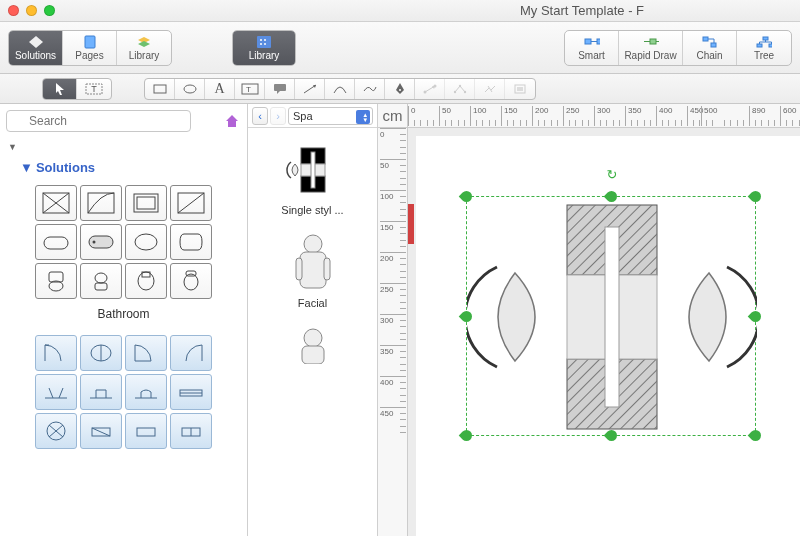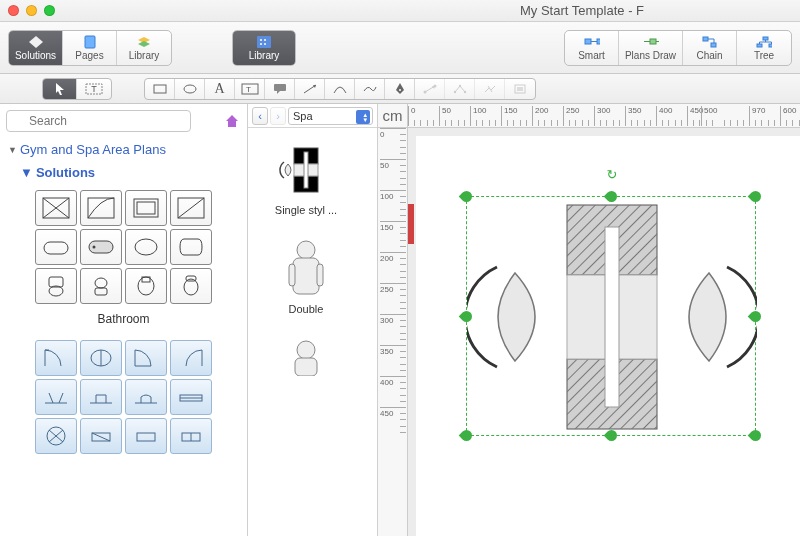--- a/index.html
+++ b/index.html
@@ -42,21 +42,21 @@
   .lib-cell { width:42px; height:36px; border:1px solid #888; border-radius:3px; background:linear-gradient(#fff,#f4f4f4); display:flex; align-items:center; justify-content:center; cursor:pointer;}
   .lib-cell.blue { background:linear-gradient(#f0f6fc,#cfe2f3); border-color:#9ab8d6;}
   .lib-label { text-align:center; font-size:12px; color:#333; padding:4px 0 10px;}
   
   .midpanel { width:130px; border-right:1px solid #cfcfcf; background:#fff; display:flex; flex-direction:column;}
   .midhdr { height:24px; border-bottom:1px solid #d6d6d6; display:flex; align-items:center; padding:0 4px; gap:2px;}
   .navbtn { width:16px; height:18px; border:1px solid #c8c8c8; border-radius:3px; background:linear-gradient(#fff,#f0f0f0); display:flex; align-items:center; justify-content:center; font-size:11px; color:#2a6cd6; cursor:pointer;}
   .combo { flex:1; height:18px; border:1px solid #c8c8c8; border-radius:3px; background:#fff; display:flex; align-items:center; padding:0 4px; font-size:11px; color:#333; cursor:pointer; position:relative;}
   .combo::after { content:""; position:absolute; right:2px; top:2px; width:14px; height:14px; background:#4a7de0; border-radius:2px;}
   .combo .arr { position:absolute; right:5px; top:4px; color:#fff; font-size:7px; line-height:5px; z-index:1;}
-  .midlist { flex:1; overflow:hidden; padding:6px 8px; display:flex; flex-direction:column; gap:13px;}
+  .midlist { flex:1; overflow:hidden; padding:6px 8px; display:flex; flex-direction:column; align-items:center; gap:7px;}
   .shape-card { width:100px; display:flex; flex-direction:column; align-items:center; gap:2px; padding:4px; border-radius:4px; cursor:pointer;}
   .shape-card.selected { background:#e8f0fb; border:2px solid #5a93e8; padding:2px;}
   .shape-card .preview { width:80px; height:64px; display:flex; align-items:center; justify-content:center;}
   .shape-card .lbl { font-size:11px; color:#333; text-align:center; white-space:nowrap; overflow:hidden; text-overflow:ellipsis; width:100%;}
   .shape-card.selected .lbl { color:#2a5fc8;}
   
   .canvaswrap { flex:1; position:relative; background:#f0f0f0; overflow:hidden;}
   .cm-lbl { position:absolute; left:0; top:0; width:30px; height:24px; background:#f7f7f7; border-right:1px solid #ccc; border-bottom:1px solid #ccc; font-size:15px; color:#666; display:flex; align-items:center; justify-content:center;}
   .ruler-h { position:absolute; left:30px; right:0; top:0; height:24px; background:#f7f7f7; border-bottom:1px solid #ccc;}
   .ruler-v { position:absolute; left:0; top:24px; width:30px; bottom:0; background:#f7f7f7; border-right:1px solid #ccc;}
@@ -142,21 +142,21 @@
       <span>Smart</span>
     </div>
     <div class="tb-btn" style="width:64px">
       <span class="ic">
           <svg width="20" height="12">
             <rect x="7" y="3" width="6" height="5" fill="#8fd08f" stroke="#4a9a4a"></rect>
             <line x1="1" y1="5.5" x2="7" y2="5.5" stroke="#4a9a4a"></line>
             <line x1="13" y1="5.5" x2="19" y2="5.5" stroke="#4a9a4a"></line>
           </svg>
         </span>
-      <span>Plans Draw</span>
+      <span>Rapid Draw</span>
     </div>
     <div class="tb-btn">
       <span class="ic">
           <svg width="20" height="12">
             <rect x="1" y="1" width="5" height="4" fill="#6fb2ff" stroke="#3d7fd0"></rect>
             <rect x="9" y="7" width="5" height="4" fill="#6fb2ff" stroke="#3d7fd0"></rect>
             <path d="M6 3 H12 V7" fill="none" stroke="#3d7fd0"></path>
           </svg>
         </span>
       <span>Chain</span>
@@ -278,21 +278,20 @@
         <input class="searchinput" placeholder="Search" style="">
       </div>
       <div class="homeic">
           <svg width="16" height="16">
             <path d="M8 2 L14 8 H12 V14 H4 V8 H2 Z" fill="#b163d6"></path>
           </svg>
         </div>
     </div>
     <div class="section-hdr">
         <span class="tri">▼</span>
-        <span>Gym and Spa Area Plans</span>
       </div>
     <div class="sub-hdr">
         <span class="tri">▼</span>
         <span>Solutions</span>
       </div>
 
     <div class="lib-grid">
       <div class="lib-cell">
           <svg width="30" height="24">
             <rect x="2" y="2" width="26" height="20" fill="none" stroke="#444"></rect>
@@ -461,21 +460,21 @@
       </div>
       <div class="shape-card">
         <div class="preview">
             <svg width="50" height="62">
           <ellipse cx="25" cy="12" rx="9" ry="9" fill="#eee" stroke="#888"></ellipse>
           <rect x="12" y="20" width="26" height="36" rx="6" fill="#eee" stroke="#888"></rect>
           <rect x="8" y="26" width="6" height="22" rx="3" fill="#eee" stroke="#888"></rect>
           <rect x="36" y="26" width="6" height="22" rx="3" fill="#eee" stroke="#888"></rect>
         </svg>
           </div>
-        <div class="lbl">Double</div>
+        <div class="lbl">Facial</div>
       </div>
       <div class="shape-card">
         <div class="preview" style="height:40px">
             <svg width="50" height="40">
           <ellipse cx="25" cy="14" rx="9" ry="9" fill="#eee" stroke="#888"></ellipse>
           <rect x="14" y="22" width="22" height="18" rx="5" fill="#eee" stroke="#888"></rect>
         </svg>
           </div>
       </div>
     </div>
@@ -532,21 +531,21 @@
         <div class="tick" style="left: 279px;">450</div>
         <div class="tick minor" style="left: 285.2px;"></div>
         <div class="tick minor" style="left: 291.4px;"></div>
         <div class="tick minor" style="left: 297.6px;"></div>
         <div class="tick minor" style="left: 303.8px;"></div>
         <div class="tick" style="left: 293px;">500</div>
         <div class="tick minor" style="left: 316.2px;"></div>
         <div class="tick minor" style="left: 322.4px;"></div>
         <div class="tick minor" style="left: 328.6px;"></div>
         <div class="tick minor" style="left: 334.8px;"></div>
-        <div class="tick" style="left: 341px;">970</div>
+        <div class="tick" style="left: 341px;">890</div>
         <div class="tick minor" style="left: 347.2px;"></div>
         <div class="tick minor" style="left: 353.4px;"></div>
         <div class="tick minor" style="left: 359.6px;"></div>
         <div class="tick minor" style="left: 365.8px;"></div>
         <div class="tick" style="left: 372px;">600</div>
         <div class="tick minor" style="left: 378.2px;"></div>
         <div class="tick minor" style="left: 384.4px;"></div>
         <div class="tick minor" style="left: 390.6px;"></div>
       </div>
     <div class="ruler-v" id="rulerV">

